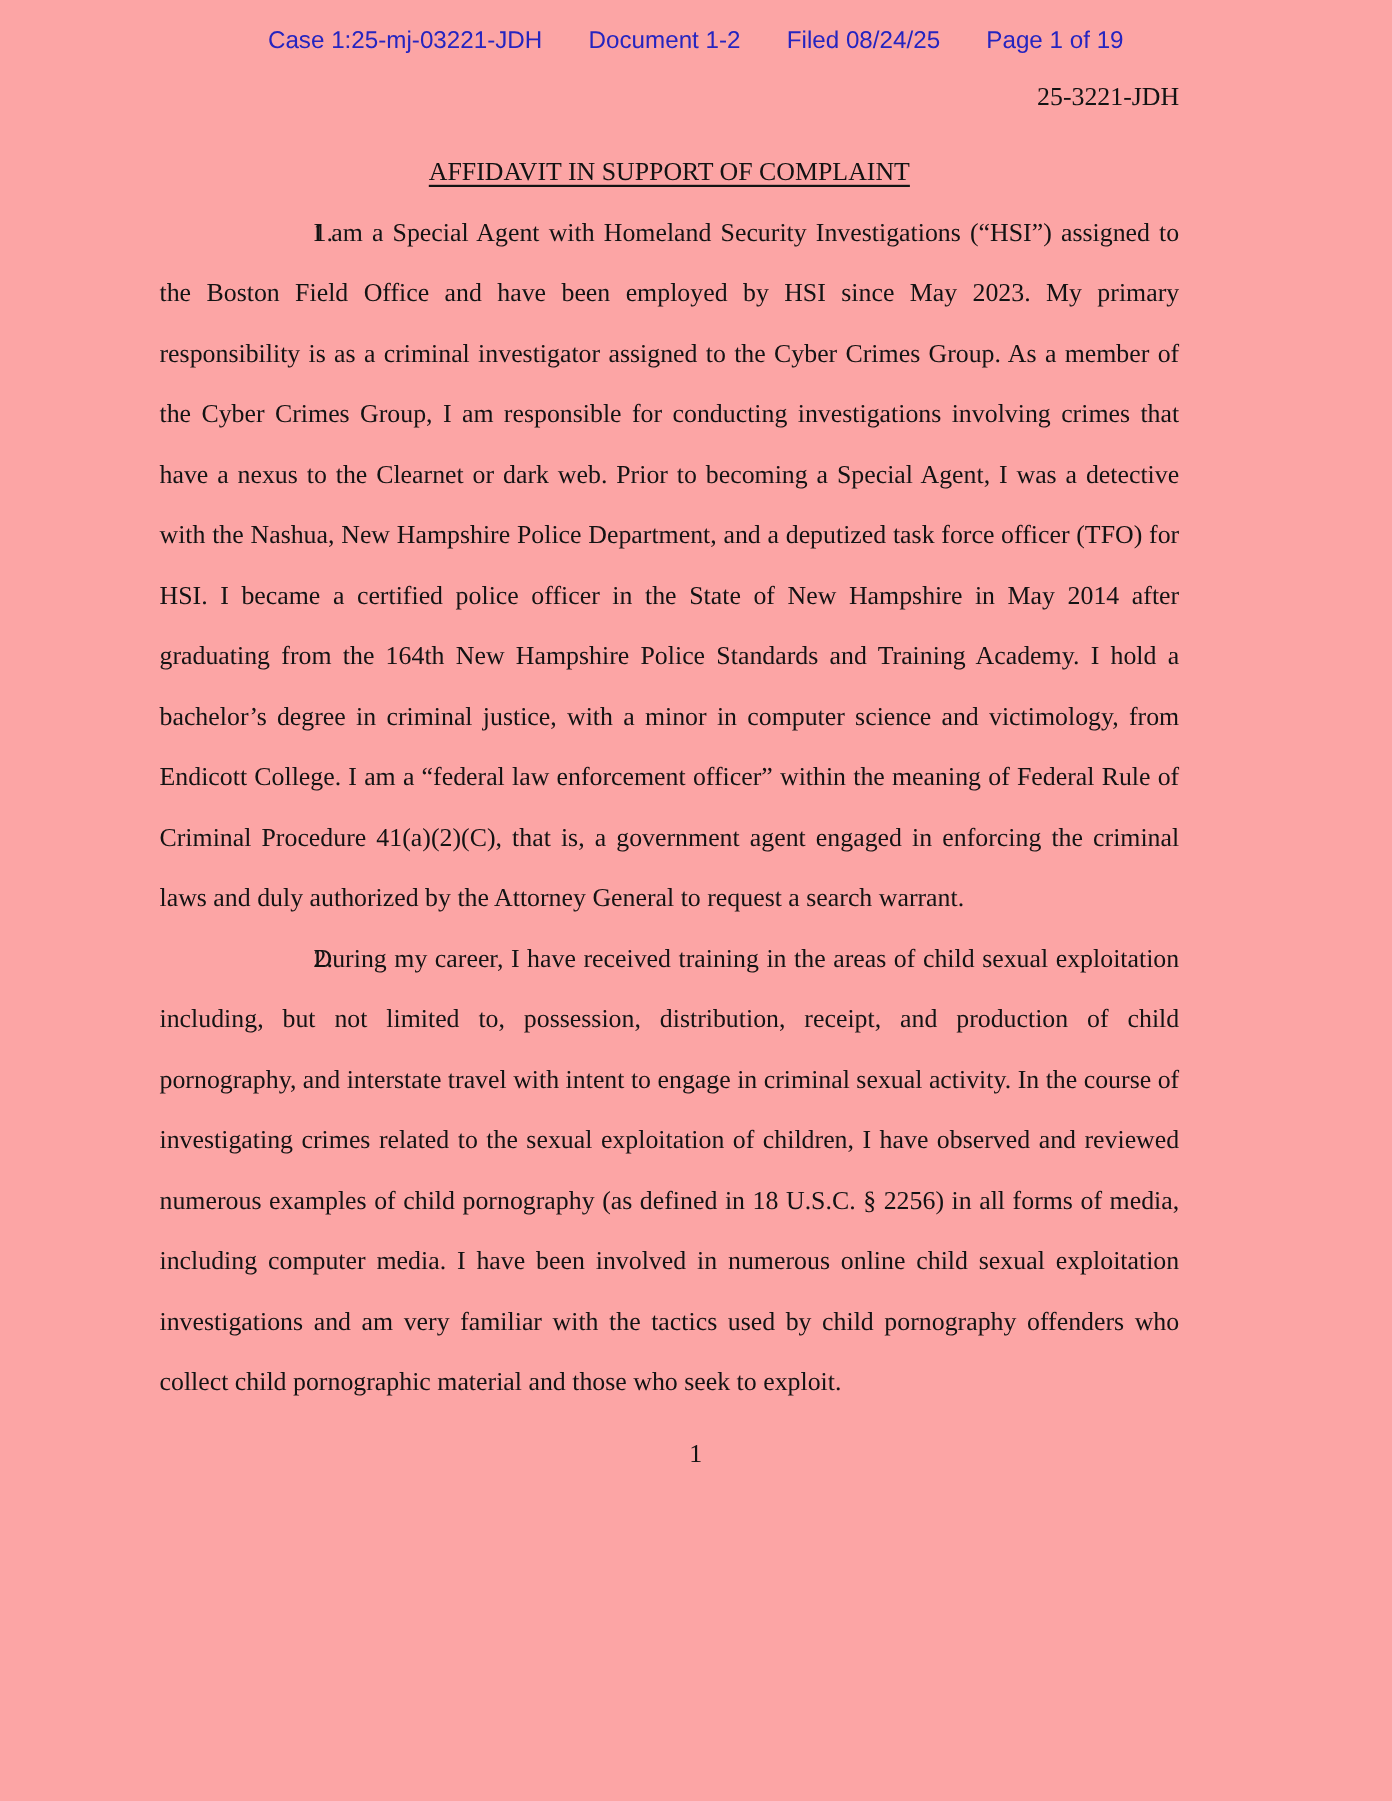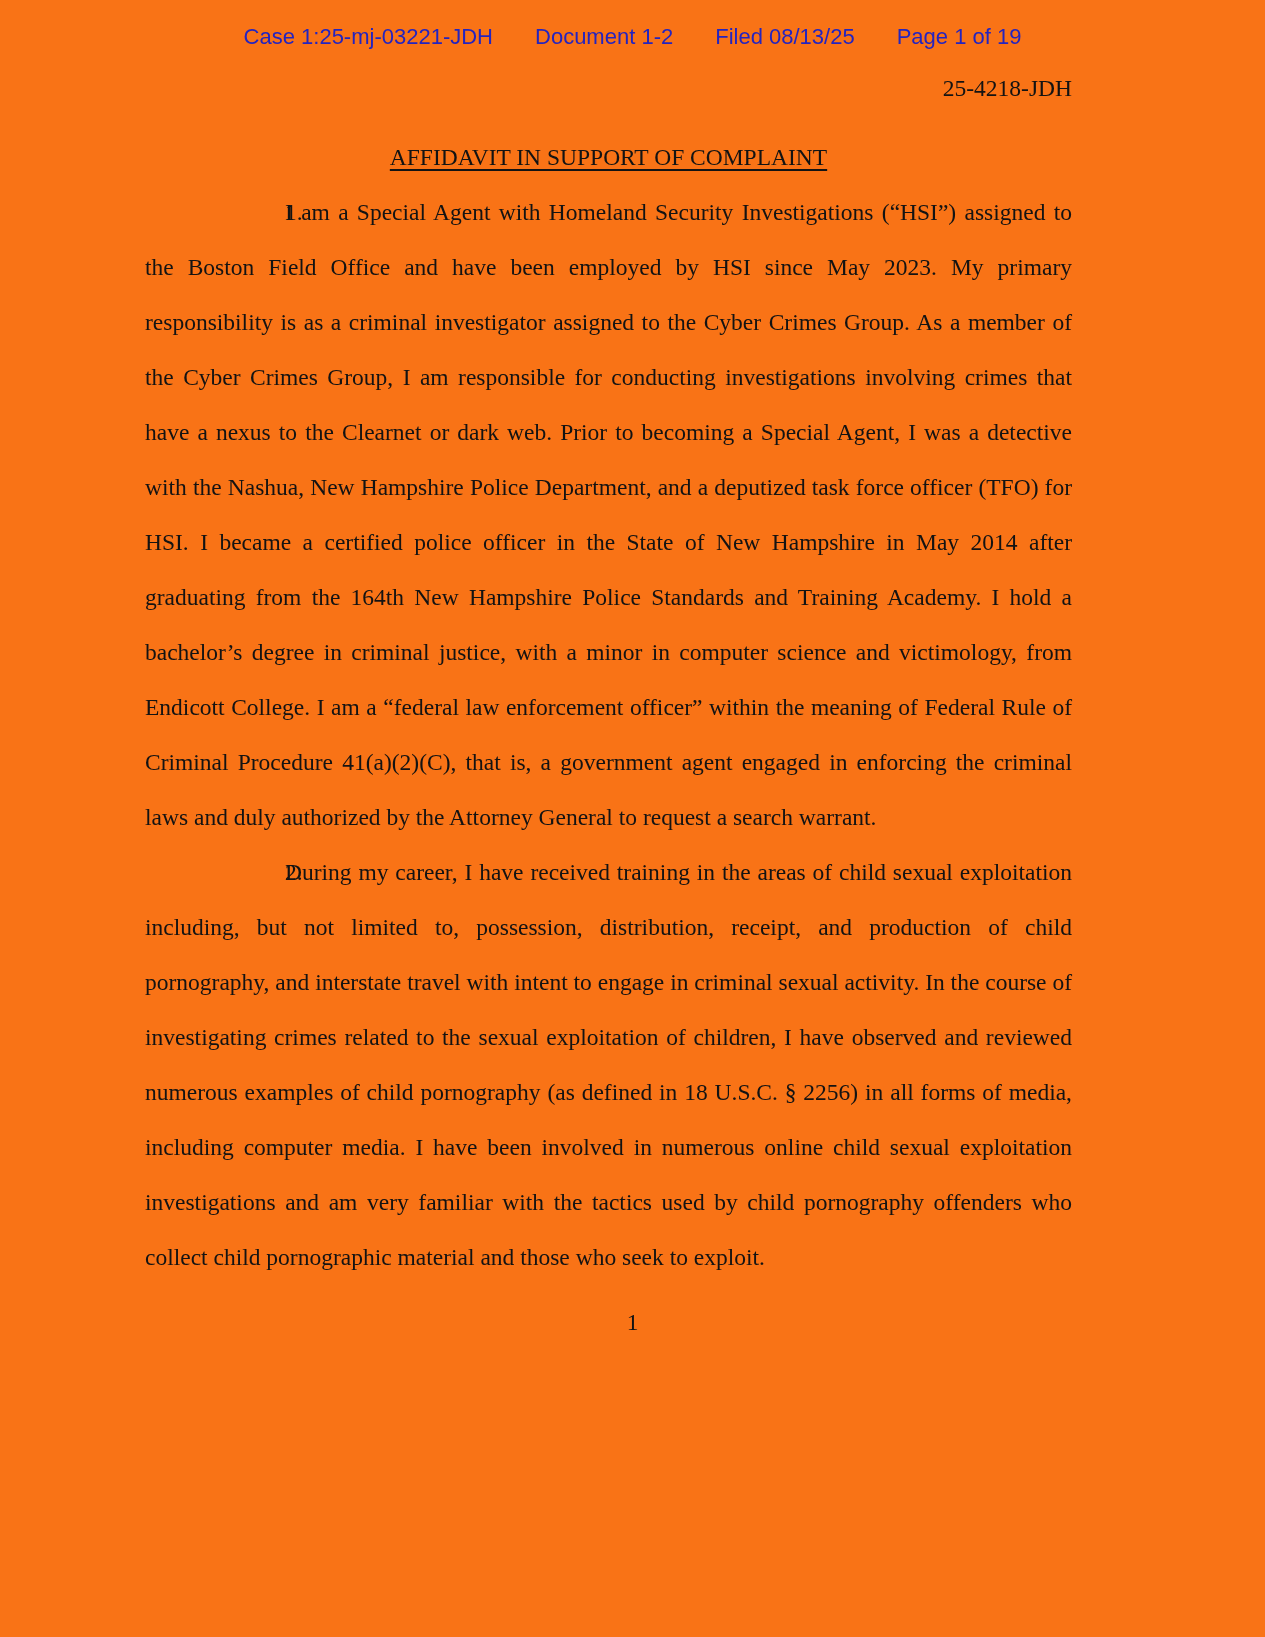--- a/index.html
+++ b/index.html
@@ -8,21 +8,21 @@
     width: 1265px;
     height: 1637px;
     background: #ffffff;
     color: #151515;
     position: relative;
     overflow: hidden;
   }
   .page {
     width: 1265px;
     height: 1637px;
-    background: #f97316;
+    background: #fca5a5;
     position: relative;
   }
   
   .stamp {
     display: flex;
     justify-content: center;
     gap: 42px;
     padding-top: 24px;
     font-family: "Liberation Sans", sans-serif;
     font-size: 22px;
@@ -79,27 +79,27 @@
   }
 </style>
 </head>
 <body>
 
 <div class="page">
 
   <div class="stamp">
     <span>Case 1:25-mj-03221-JDH</span>
     <span>Document 1-2</span>
-    <span>Filed 08/13/25</span>
+    <span>Filed 08/24/25</span>
     <span>Page 1 of 19</span>
   </div>
 
   <div class="content">
 
-    <div class="docket">25-4218-JDH</div>
+    <div class="docket">25-3221-JDH</div>
 
     <div class="title">
       <span>AFFIDAVIT IN SUPPORT OF COMPLAINT</span>
     </div>
 
 
 
     <p class="para"><span class="p-num">1.</span><span>I am a Special Agent with Homeland Security Investigations (“HSI”) assigned to the Boston Field Office and have been employed by HSI since May 2023.  My primary responsibility is as a criminal investigator assigned to the Cyber Crimes Group.  As a member of the Cyber Crimes Group, I am responsible for conducting investigations involving crimes that have a nexus to the Clearnet or dark web.  Prior to becoming a Special Agent, I was a detective with the Nashua, New Hampshire Police Department, and a deputized task force officer (TFO) for HSI.  I became a certified police officer in the State of New Hampshire in May 2014 after graduating from the 164th New Hampshire Police Standards and Training Academy.  I hold a bachelor’s degree in criminal justice, with a minor in computer science and victimology, from Endicott College.  I am a “federal law enforcement officer” within the meaning of Federal Rule of Criminal Procedure 41(a)(2)(C), that is, a government agent engaged in enforcing the criminal laws and duly authorized by the Attorney General to request a search warrant.</span></p>
 
     <p class="para"><span class="p-num">2.</span><span>During my career, I have received training in the areas of child sexual exploitation including, but not limited to, possession, distribution, receipt, and production of child pornography, and interstate travel with intent to engage in criminal sexual activity.  In the course of investigating crimes related to the sexual exploitation of children, I have observed and reviewed numerous examples of child pornography (as defined in 18 U.S.C. § 2256) in all forms of media, including computer media.  I have been involved in numerous online child sexual exploitation investigations and am very familiar with the tactics used by child pornography offenders who collect child pornographic material and those who seek to exploit.</span></p>

